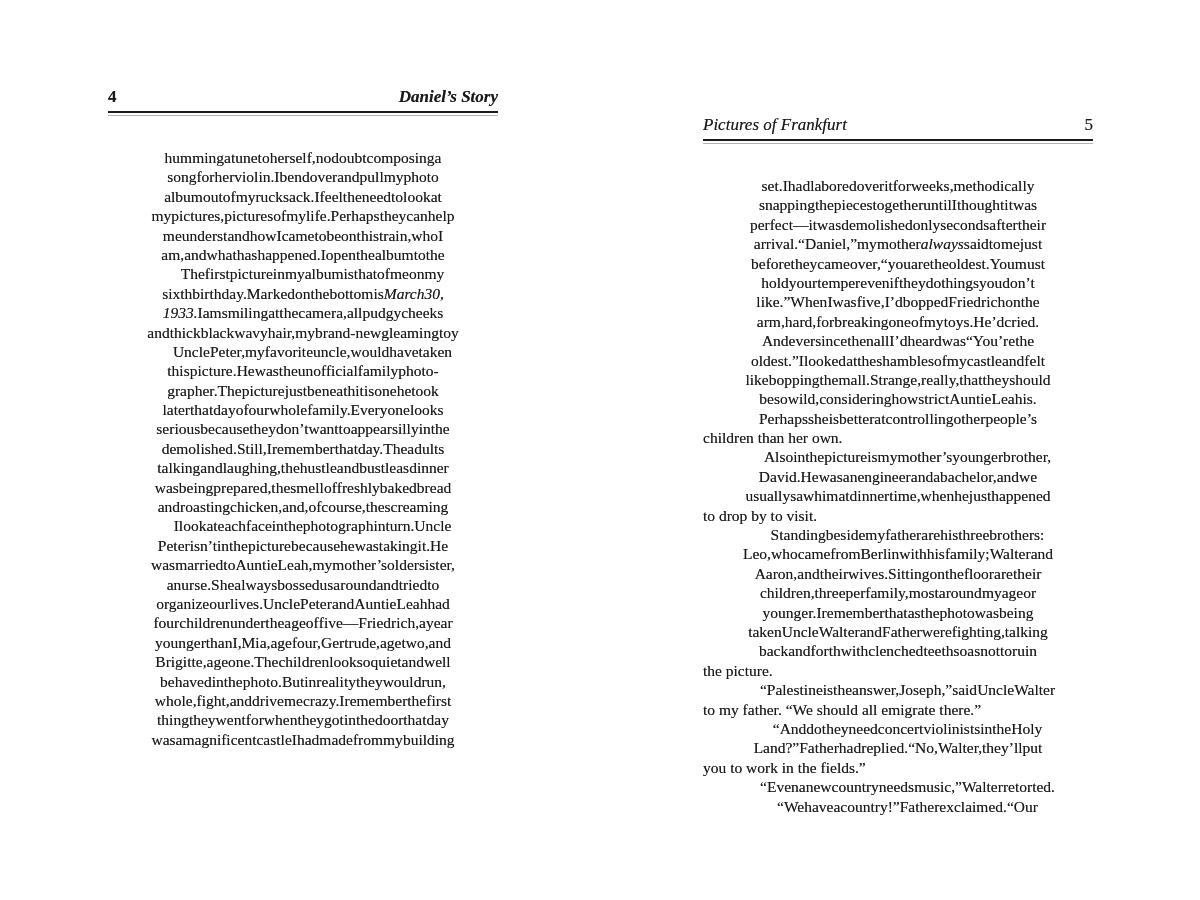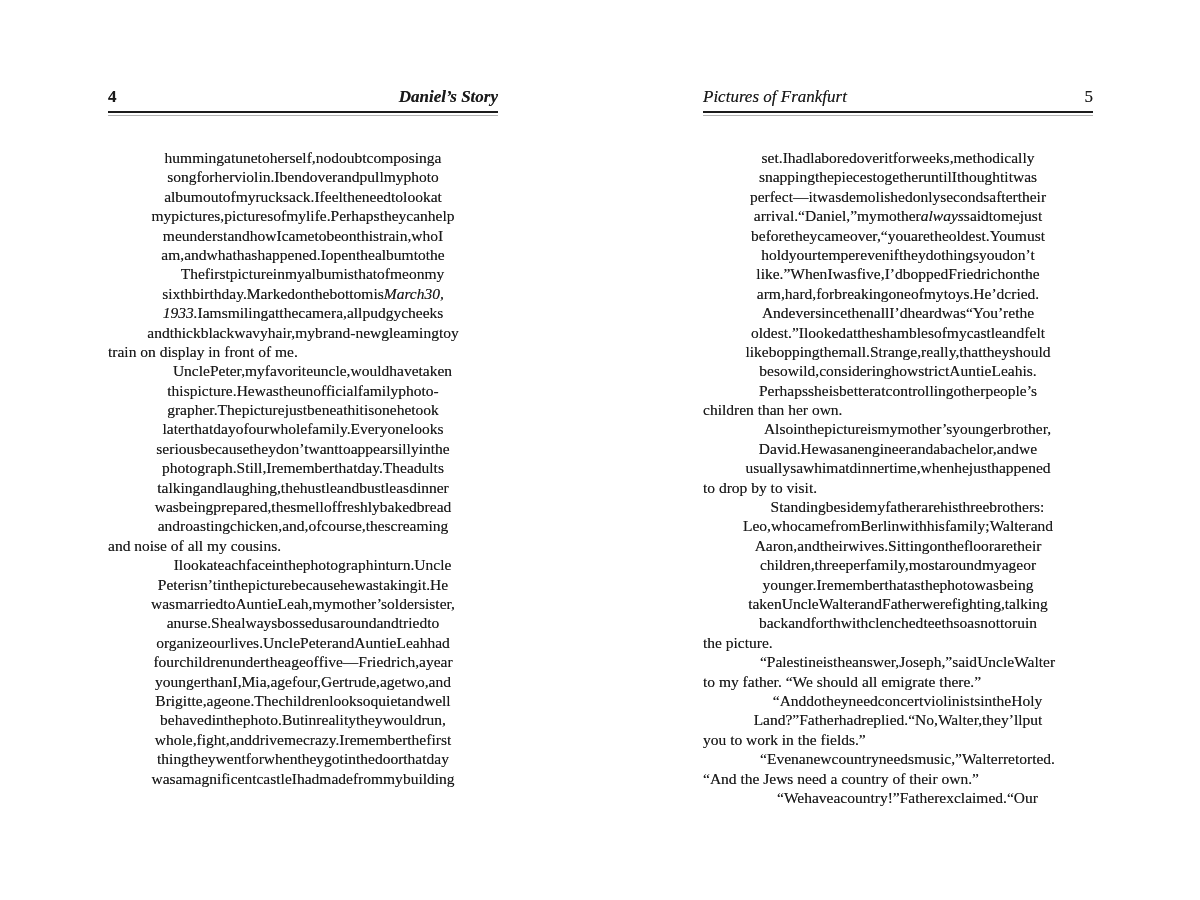--- a/index.html
+++ b/index.html
@@ -19,21 +19,21 @@
     position: absolute;
     inset: 0;
     background: #ffffff;
   }
   .page {
     position: absolute;
     top: 86px;
     width: 390px;
   }
   .page.left  { left: 108px; }
-  .page.right { left: 703px; }
+  .page.right { left: 703px; margin-top: 28px; }
 
   .page-header {
     display: flex;
     justify-content: space-between;
     align-items: baseline;
     font-size: 17px;
     line-height: 21px;
     text-shadow: 0 0 0.4px rgba(0,0,0,0.55);
   }
   .page.left .page-header { font-weight: 700; }
@@ -191,21 +191,20 @@
           <span>and</span>
           <span>thick</span>
           <span>black</span>
           <span>wavy</span>
           <span>hair,</span>
           <span>my</span>
           <span>brand-new</span>
           <span>gleaming</span>
           <span>toy</span>
         </div>
-        <div class="line">train on display in front of me.</div>
         <div class="line indent just">
           <span>Uncle</span>
           <span>Peter,</span>
           <span>my</span>
           <span>favorite</span>
           <span>uncle,</span>
           <span>would</span>
           <span>have</span>
           <span>taken</span>
         </div>
@@ -248,21 +247,21 @@
           <span>they</span>
           <span>don’t</span>
           <span>want</span>
           <span>to</span>
           <span>appear</span>
           <span>silly</span>
           <span>in</span>
           <span>the</span>
         </div>
         <div class="line just">
-          <span>photograph.</span>
+          <span>demolished.</span>
           <span>Still,</span>
           <span>I</span>
           <span>remember</span>
           <span>that</span>
           <span>day.</span>
           <span>The</span>
           <span>adults</span>
         </div>
         <div class="line just">
           <span>talking</span>
@@ -289,21 +288,20 @@
         <div class="line just">
           <span>and</span>
           <span>roasting</span>
           <span>chicken,</span>
           <span>and,</span>
           <span>of</span>
           <span>course,</span>
           <span>the</span>
           <span>screaming</span>
         </div>
-        <div class="line">and noise of all my cousins.</div>
         <div class="line indent just">
           <span>I</span>
           <span>look</span>
           <span>at</span>
           <span>each</span>
           <span>face</span>
           <span>in</span>
           <span>the</span>
           <span>photograph</span>
           <span>in</span>
@@ -751,21 +749,20 @@
         <div class="line indent just">
           <span>“Even</span>
           <span>a</span>
           <span>new</span>
           <span>country</span>
           <span>needs</span>
           <span>music,”</span>
           <span>Walter</span>
           <span>retorted.</span>
         </div>
-        <div class="line">“And the Jews need a country of their own.”</div>
         <div class="line indent just">
           <span>“We</span>
           <span>have</span>
           <span>a</span>
           <span>country!”</span>
           <span>Father</span>
           <span>exclaimed.</span>
           <span>“Our</span>
         </div>
       </div>

